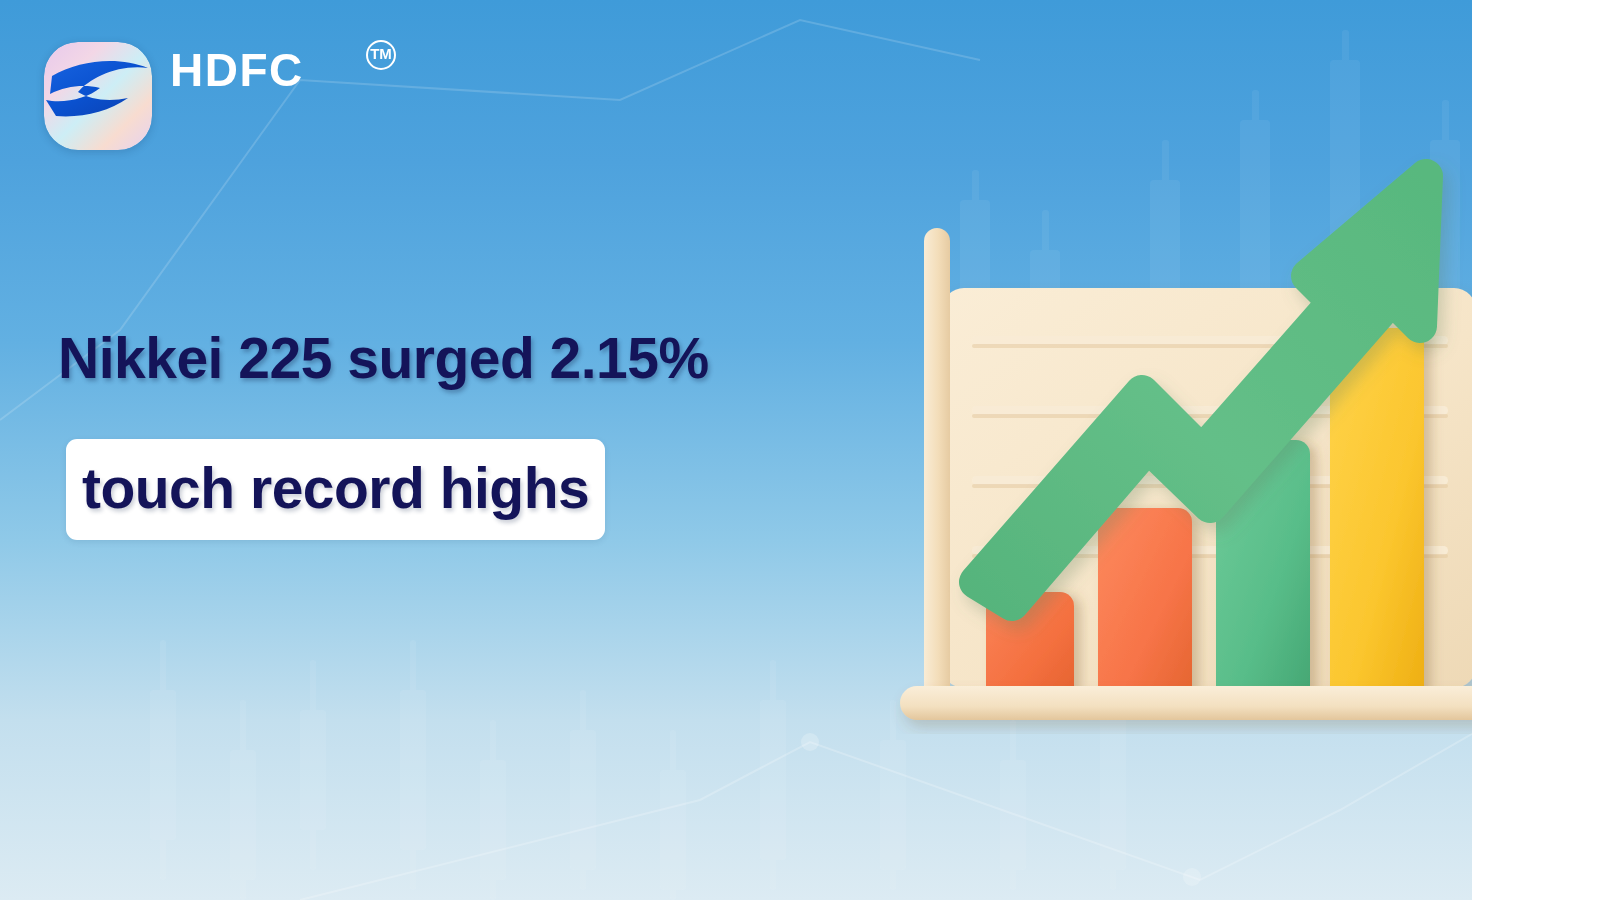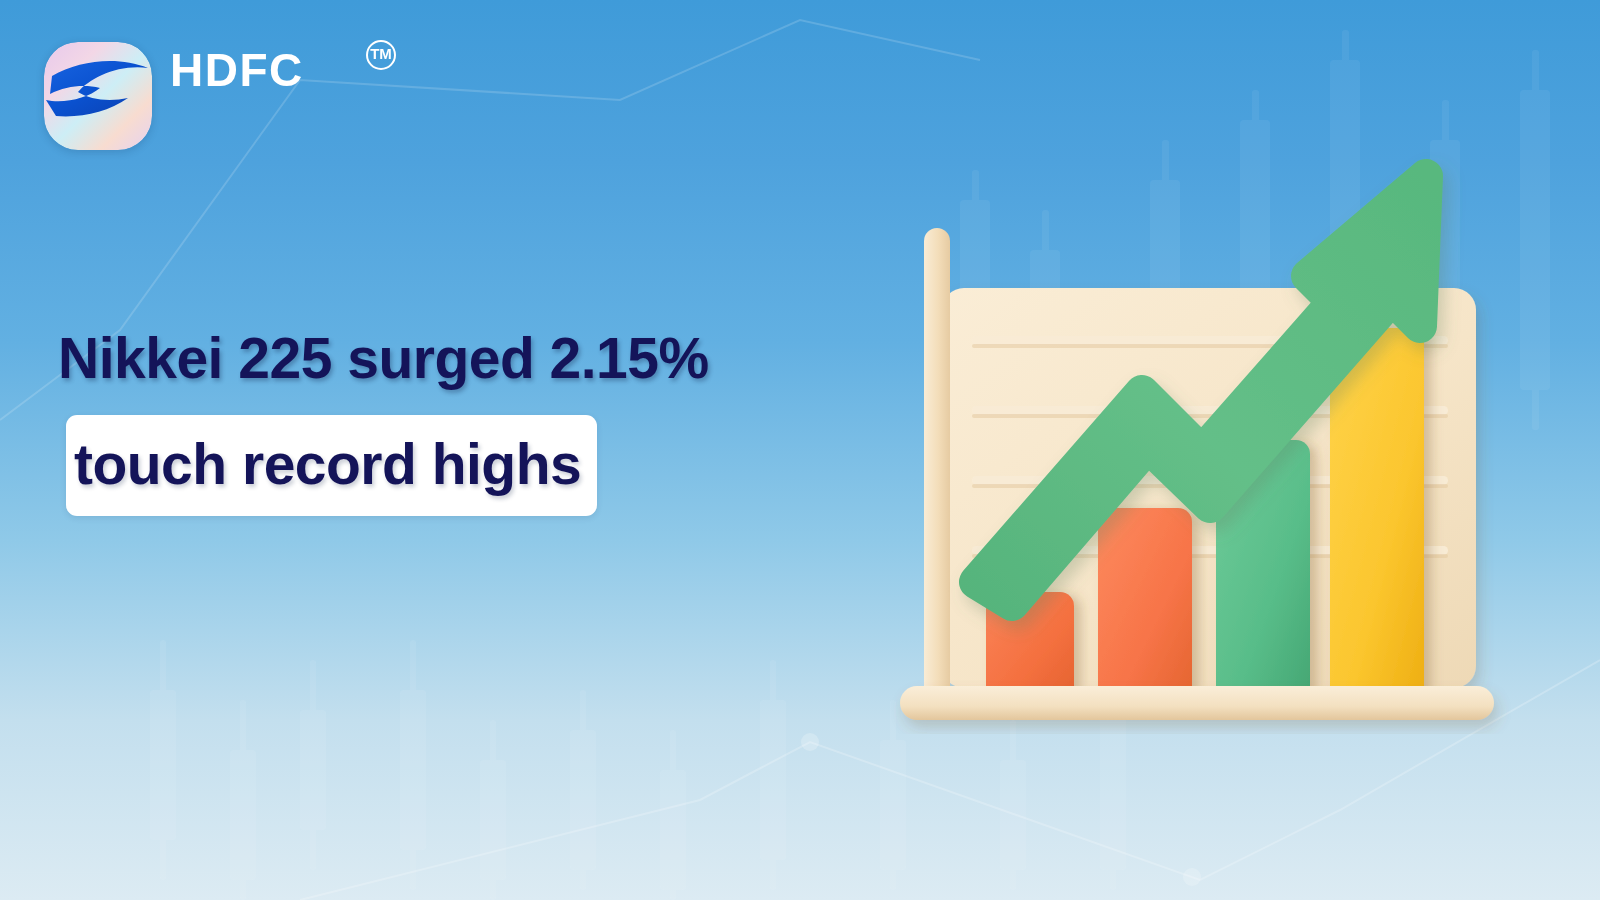--- a/index.html
+++ b/index.html
@@ -3,21 +3,21 @@
 <meta charset="utf-8">
 <title>HDFC SKY — Nikkei 225 Social Card</title>
 <style>
   html, body {
     margin: 0;
     padding: 0;
     background: #ffffff;
   }
   .stage {
     position: relative;
-    width: 1600px;
+    width: 1472px;
     height: 900px;
     overflow: hidden;
     font-family: "Liberation Sans", sans-serif;
     background: linear-gradient(180deg,
         #3f9bd9 0%,
         #4ea2dd 18%,
         #62b0e2 38%,
         #8fc9e8 60%,
         #c3dfee 80%,
         #dcebf3 100%);
@@ -88,31 +88,31 @@
   }
   .hl-line {
     font-size: 57px;
     font-weight: 700;
     color: #141459;
     line-height: 1.0;
     letter-spacing: -0.5px;
     text-shadow: 2px 3px 4px rgba(12,30,70,0.30);
     white-space: nowrap;
   }
-  .hl-line.line-1 { margin-bottom: 28px; }
+  .hl-line.line-1 { margin-bottom: 52px; }
   .hl-line.line-2 {
     display: flex;
     align-items: center;
   }
   .hl-plain { padding-right: 2px; }
   .hl-highlight {
     background: #ffffff;
     color: #141459;
     border-radius: 11px;
-    padding: 21px 16px 23px 8px;
+    padding: 21px 16px 23px 16px;
     margin-left: 8px;
     line-height: 1.0;
     text-shadow: 2px 3px 4px rgba(12,30,70,0.22);
     box-shadow: 0 2px 6px rgba(10,40,80,0.10);
   }
 
   
   .illustration {
     position: absolute;
     left: 880px;

